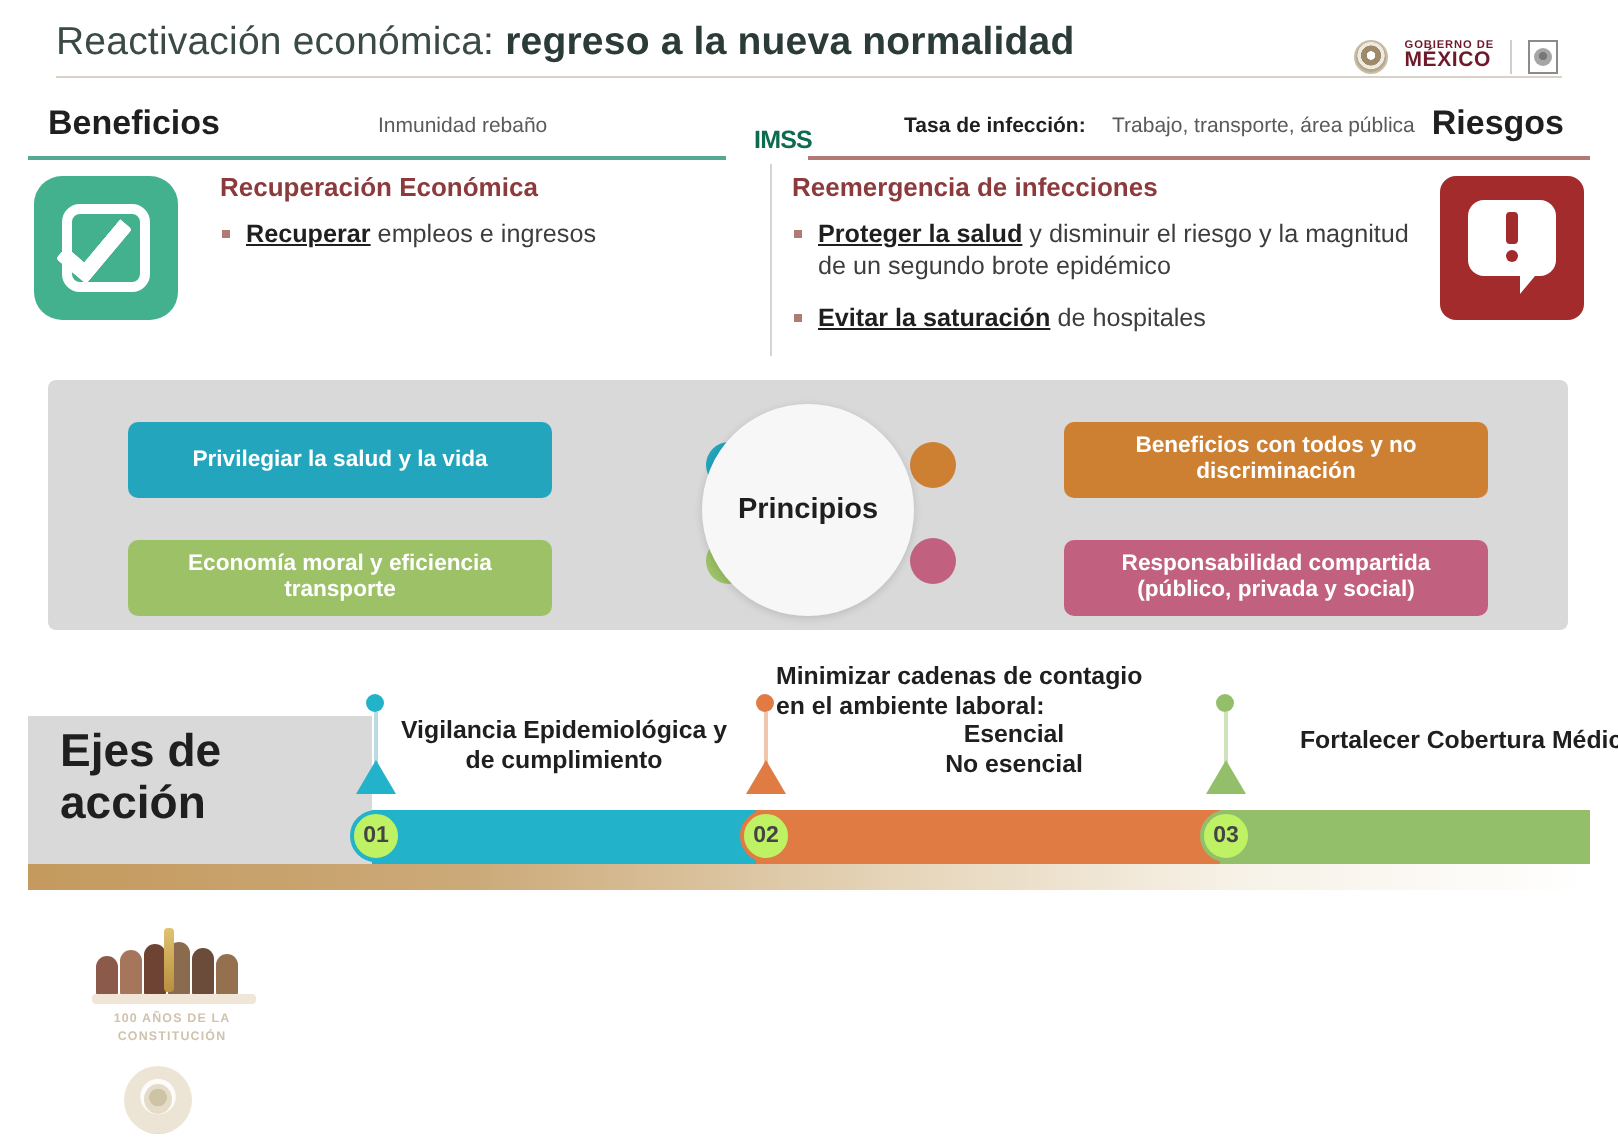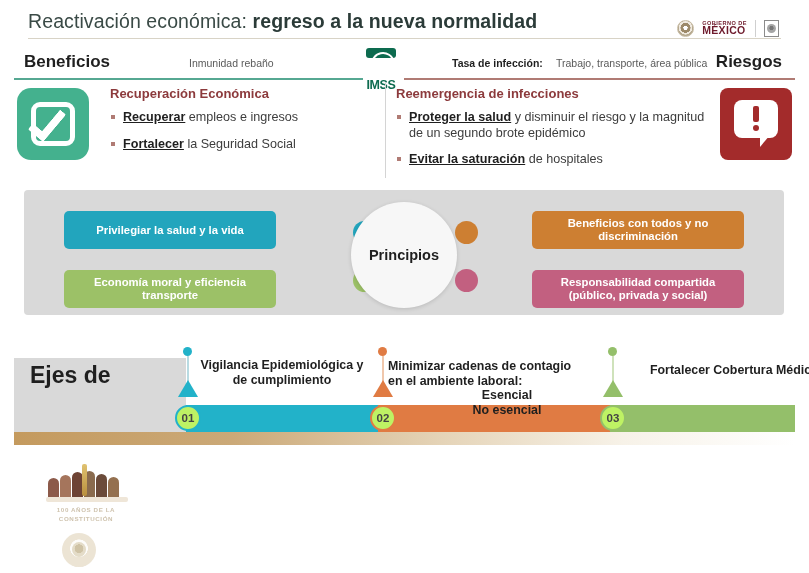--- a/index.html
+++ b/index.html
@@ -77,21 +77,21 @@
     background: #56a892;
   }
   .rule-right {
     position: absolute; left: 404px; top: 78px; width: 391px; height: 2.2px;
     background: #b07b74;
   }
 
   
   .imss {
     position: absolute; left: 357px; top: 48px; width: 48px; height: 44px;
-    display: flex; flex-direction: column; align-items: center; gap: 20px;
+    display: flex; flex-direction: row; align-items: center; gap: 20px;
   }
   .imss-mark {
     width: 30px; height: 28px; background: #0d6b4f; border-radius: 3px;
     position: relative; overflow: hidden;
   }
   .imss-mark::before {
     content: ""; position: absolute; left: 5px; top: 4px;
     width: 20px; height: 20px; border: 2.4px solid #fff; border-radius: 50% 50% 50% 10%;
     transform: rotate(-12deg);
   }
@@ -229,21 +229,21 @@
   .m3-dot { left: 608px; top: 347px; background: #94bf6a; }
   .m3-stem { left: 612px; top: 356px; height: 28px; background: #cfe2bb; }
   .m3-tri { left: 603px; top: 380px; border-left: 10px solid transparent; border-right: 10px solid transparent; border-bottom: 17px solid #94bf6a; }
   .m3-circ { left: 600px; top: 405px; border: 2.4px solid #94bf6a; }
 
   .tl-cap {
     position: absolute; text-align: center; font-size: 12.4px; font-weight: bold;
     color: #1f1f1f; line-height: 1.18;
   }
   .cap1 { left: 192px; top: 358px; width: 180px; }
-  .cap2 { left: 388px; top: 331px; width: 196px; text-align: left; margin-top: 28px; }
+  .cap2 { left: 388px; top: 331px; width: 196px; text-align: left; }
   .cap2 .sub { text-align: center; padding-left: 42px; }
   .cap3 { left: 644px; top: 363px; width: 180px; }
 
   
   .gold-bar {
     position: absolute; left: 14px; top: 432px; width: 781px; height: 13px;
     background: linear-gradient(90deg,#c49a5e 0%, #cba978 28%, #e5d4b8 55%, #f7f2e8 78%, #ffffff 100%);
   }
 
   
@@ -328,21 +328,20 @@
   <div class="col-divider"></div>
 
   <div class="check-icon">
     <div class="box"></div>
       <div class="tick"></div>
   </div>
   <div class="col col-left">
     <div class="col-head">Recuperación Económica</div>
     <ul class="bullets">
       <li><b>Recuperar</b><span> empleos e ingresos</span></li>
-      <li><b>Fortalecer</b><span> la Seguridad Social</span></li>
     </ul>
   </div>
 
   <div class="col col-right">
     <div class="col-head">Reemergencia de infecciones</div>
     <ul class="bullets">
       <li><b>Proteger la salud</b><span>  y disminuir el riesgo y la magnitud de un segundo brote epidémico</span></li>
       <li><b>Evitar la saturación</b><span> de hospitales</span></li>
     </ul>
   </div>
@@ -365,20 +364,21 @@
     <div class="node node-br"></div>
 
     <div class="circle-center">
       <span>Principios</span>
     </div>
   </div>
 
   <div class="ejes-gray"></div>
   <div class="ejes-label">
     <div>Ejes de</div>
+    <div>acción</div>
   </div>
 
   <div class="tl-seg tl-1"></div>
   <div class="tl-seg tl-2"></div>
   <div class="tl-seg tl-3"></div>
 
   <div class="tl-dot m1-dot"></div>
   <div class="tl-stem m1-stem"></div>
   <div class="tl-tri m1-tri"></div>
   <div class="tl-circ m1-circ">01</div>

